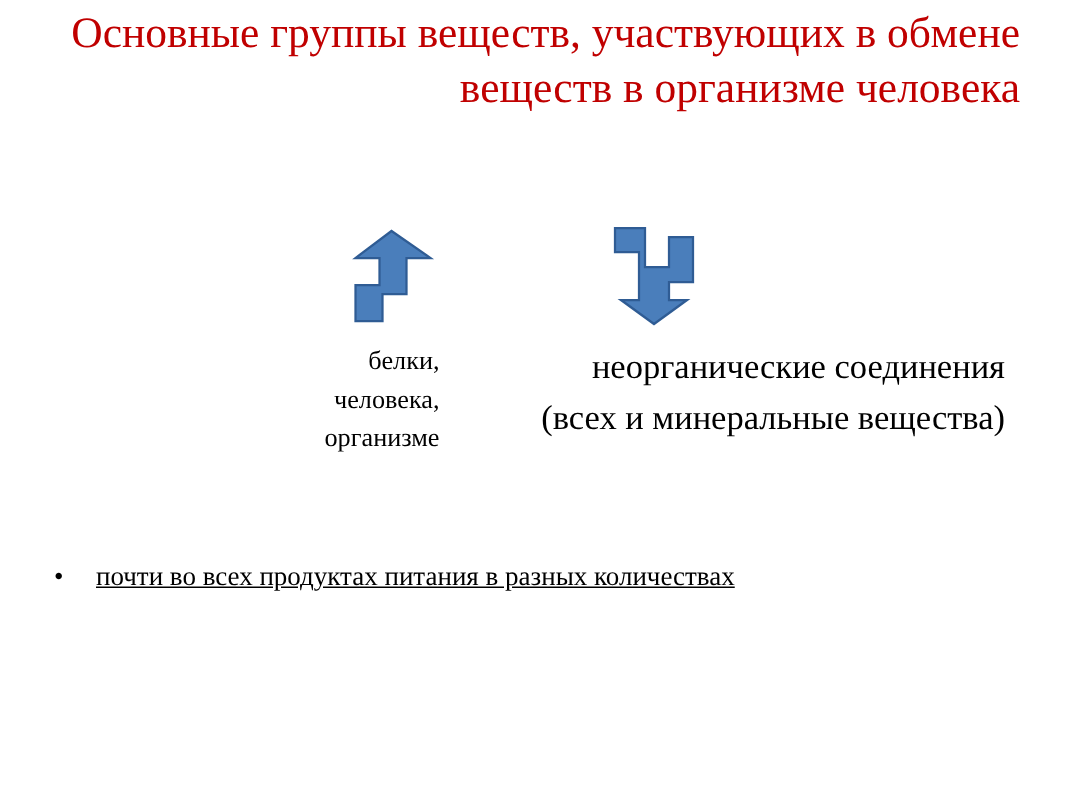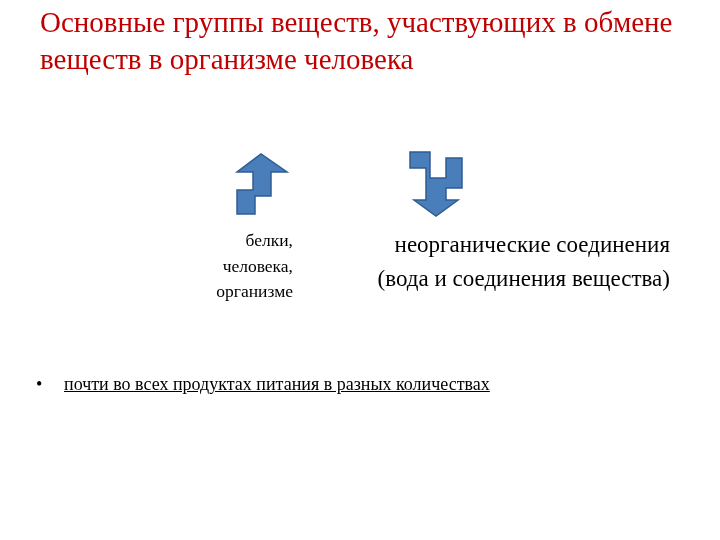--- a/index.html
+++ b/index.html
@@ -16,21 +16,21 @@
   .slide {
     position: relative;
     width: 720px;
     height: 540px;
   }
   .title {
     position: absolute;
     left: 40px;
     top: 4px;
     width: 640px;
-    text-align: left;
+    text-align: right;
     color: #c00000;
     font-size: 29px;
     line-height: 1.29;
     font-family: "Liberation Serif", "DejaVu Serif", serif;
   }
   .arrows {
     position: absolute;
     top: 148px;
     left: 0;
     width: 720px;
@@ -120,21 +120,21 @@
   </div>
 
   <div class="columns">
     <div class="col-left">
       <div>белки,</div>
       <div>человека,</div>
       <div>организме</div>
     </div>
     <div class="col-right">
       <div>неорганические соединения</div>
-      <div>(вода и соединения вещества)</div>
+      <div>(всех и минеральные вещества)</div>
     </div>
   </div>
 
   <div class="bullet-block">
     <div class="bullet-row">
       <span class="bullet-dot">•</span>
       <span class="bullet-line2">почти во всех продуктах питания в разных количествах</span>
     </div>
   </div>
 

